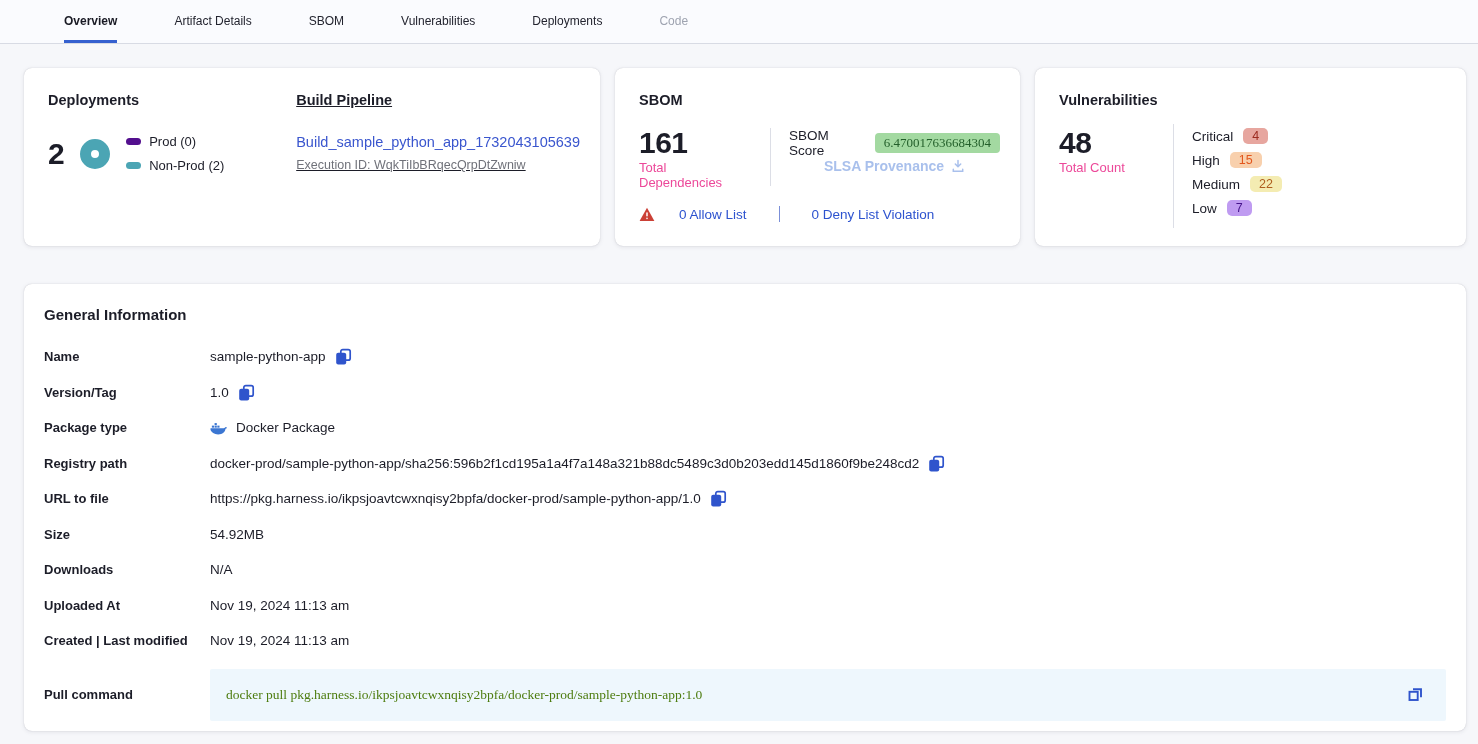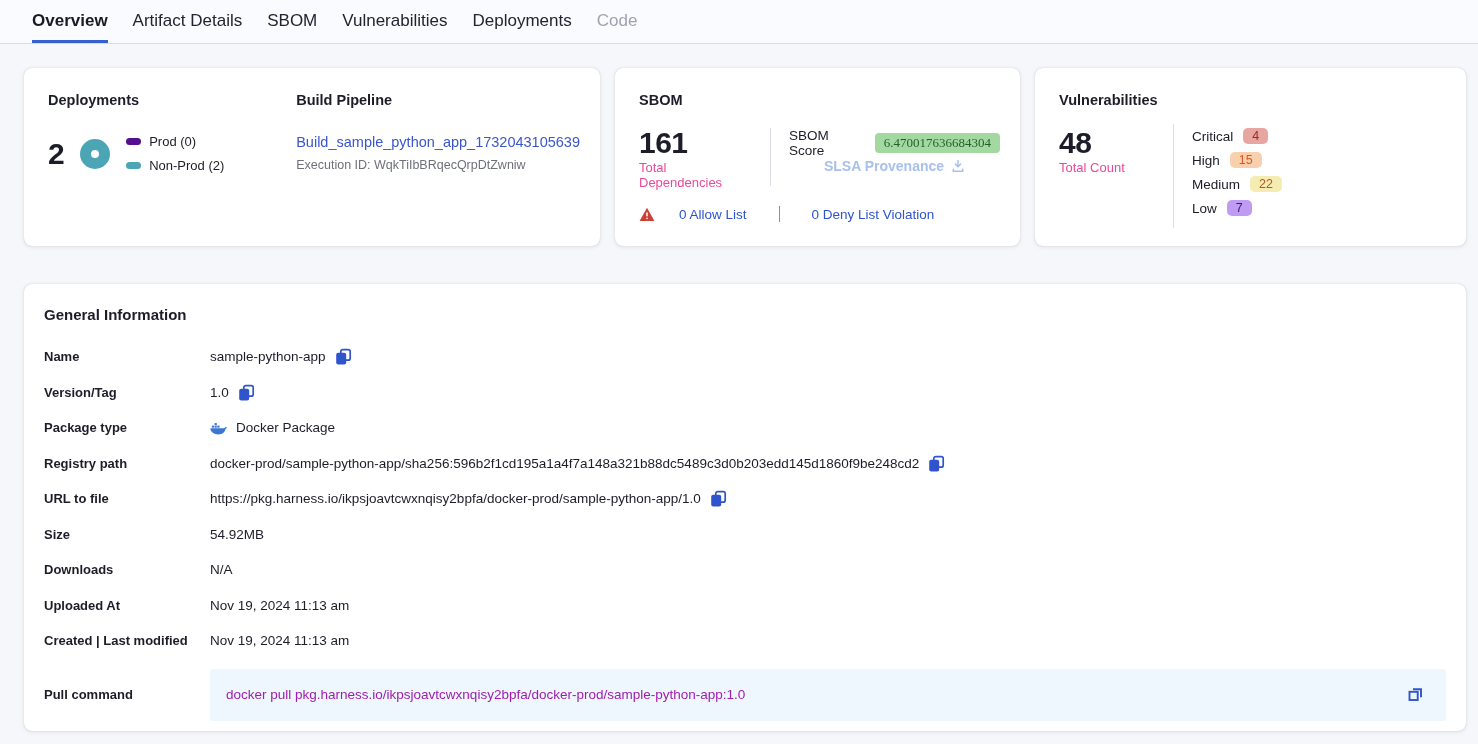--- a/index.html
+++ b/index.html
@@ -9,22 +9,22 @@
     background:#f6f7fa;
     color:#1c1d28;
     overflow:hidden;
   }
   
   .tabbar{
     height:44px; background:#fafbfe; border-bottom:1px solid #d8dbe4;
     display:flex; align-items:stretch; padding-left:32px; gap:25px;
   }
   .tab{
-    display:flex; align-items:center; font-size:17px; color:#23242f;
-    border-bottom:3px solid transparent; padding-top:2px; cursor:pointer; white-space:nowrap;
+    display:flex; align-items:center; font-size:12px; color:#23242f;
+    border-bottom:3px solid transparent; padding-top:2px; cursor:pointer; white-space:nowrap;margin-left:32px;
   }
   .tab.active{ font-weight:700; border-bottom-color:#3560cf; color:#191a24; }
   .tab.disabled{ color:#9ea3b0; }
 
   
   .main{ padding:24px 12px 0 24px; }
   .cards-row{ display:flex; gap:15px; }
   .card{
     background:#fff; border-radius:8px;
     box-shadow:0 0 1px rgba(40,41,61,.25), 0 1px 4px rgba(96,97,112,.14);
@@ -36,21 +36,21 @@
   .deploy-col{ width:220px; }
   .deploy-content{ display:flex; align-items:center; gap:16px; margin-top:26px; }
   .big-num{ font-size:30px; font-weight:700; letter-spacing:-.5px; }
   .donut{ width:30px; height:30px; border:11px solid #4ba5b4; border-radius:50%; }
   .legend{ display:flex; flex-direction:column; gap:9px; }
   .legend-item{ display:flex; align-items:center; gap:8px; font-size:13px; }
   .swatch{ width:15px; height:7px; border-radius:4px; }
   .swatch-prod{ background:#530f8e; }
   .swatch-nonprod{ background:#4ba5b4; }
 
-  .build-col{ flex:1; }
+  .build-col{ flex:1;text-decoration:underline; }
   .pipeline-link{ display:inline-block; margin-top:26px; font-size:14.5px; color:#3a56ce; text-decoration:none; cursor:pointer; }
   .exec-id{ margin-top:7px; font-size:12.5px; color:#6f7179; }
 
   .card-sbom{ width:405px; }
   .sbom-content{ display:flex; margin-top:18px; }
   .stat-label{ font-size:13px; color:#ec4899; }
   .vdiv{ width:1px; background:#dcdee6; margin:2px 18px 0 18px; }
   .sbom-right{ display:flex; flex-direction:column; gap:0; padding-top:2px; }
   .score-row{ display:flex; align-items:center; gap:9px; font-size:13.5px; }
   .score-pill{ background:#a3d9a1; color:#235f2a; font-size:13px; padding:2px 9px; border-radius:4px; font-weight:500;font-family:Liberation Serif, serif; }
@@ -80,21 +80,21 @@
   .g-row{ display:flex; align-items:center; min-height:35.5px; }
   .g-label{ width:166px; flex:0 0 166px; font-size:13px; font-weight:700; color:#1c1d28; }
   .g-value{ font-size:13.5px; color:#1c1d28; display:flex; align-items:center; gap:9px; }
   .copy-btn{ background:none; border:none; padding:0; cursor:pointer; display:flex; align-items:center; }
   .pull-row{ margin-top:10px; display:flex; align-items:center; }
   .pull-box{
     flex:1; background:#eef7fd; height:52px; border-radius:2px;
     display:flex; align-items:center; justify-content:space-between;
     padding:0 22px 0 16px;
   }
-  .pull-text{ font-family:Liberation Sans, sans-serif; font-size:13.5px; color:#a21caf; }
+  .pull-text{ font-family:Liberation Serif, serif; font-size:13.5px; color:#4d7c0f; }
   svg{ display:block; }
 </style>
 </head>
 <body>
 
 <nav class="tabbar">
   <div class="tab active">Overview</div>
   <div class="tab">Artifact Details</div>
   <div class="tab">SBOM</div>
   <div class="tab">Vulnerabilities</div>

